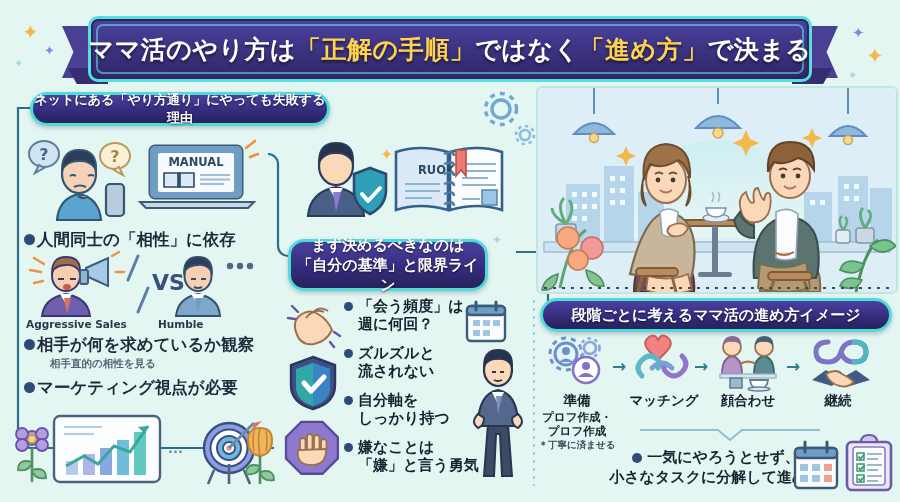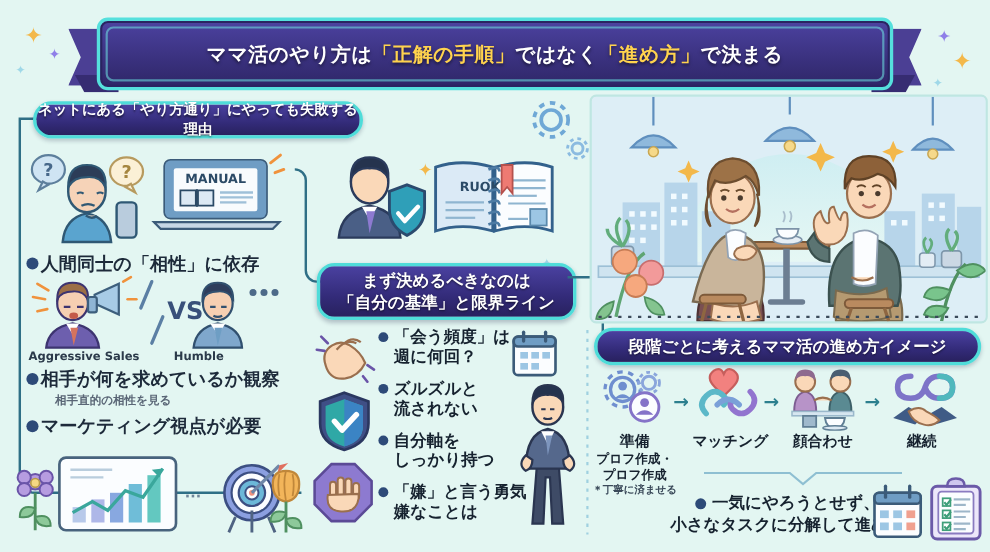--- a/index.html
+++ b/index.html
@@ -23,32 +23,32 @@
   .ribbon-tail.r{right:0;clip-path:polygon(0 0,100% 0,78% 50%,100% 100%,0 100%);}
   .ribbon-fold{position:absolute;top:52px;width:40px;height:16px;background:#362c72;}
   .ribbon-fold.l{left:6px;clip-path:polygon(0 0,100% 0,100% 100%,22% 100%);}
   .ribbon-fold.r{right:6px;clip-path:polygon(0 0,100% 0,78% 100%,0 100%);}
   .ribbon{position:absolute;left:26px;right:26px;top:0;height:66px;
     background:linear-gradient(180deg,#4c42a0 0%,#3b3280 55%,#2e2667 100%);
     border:3px solid #55e0dd;border-radius:10px;box-sizing:border-box;
     display:flex;align-items:center;justify-content:center;
     box-shadow:0 0 0 2px #2a2461 inset;}
   .ribbon-inner{border:2px solid #6fe7e3;border-radius:7px;position:absolute;inset:5px;opacity:.55;}
-  .ribbon h1{margin:0;font-size:18px;font-weight:bold;color:#ffffff;letter-spacing:.5px;
+  .ribbon h1{margin:0;font-size:25px;font-weight:bold;color:#ffffff;letter-spacing:.5px;
     text-shadow:0 2px 3px rgba(0,0,0,.55);position:relative;white-space:nowrap;}
   .hl{color:#ffd34e;}
 
   
   .pill{position:absolute;display:flex;align-items:center;justify-content:center;text-align:center;
     background:linear-gradient(180deg,#4a41a0 0%,#332b79 60%,#28215e 100%);
     border:3px solid #4fdcd9;border-radius:999px;box-sizing:border-box;
     color:#fff;font-weight:bold;text-shadow:0 1px 2px rgba(0,0,0,.6);
     box-shadow:0 2px 4px rgba(30,40,70,.25);}
   #pill-left{left:30px;top:92px;width:300px;height:34px;font-size:13px;}
-  #pill-mid{left:288px;top:239px;width:236px;height:52px;font-size:15px;border-radius:16px;line-height:1.35;}
+  #pill-mid{left:288px;top:239px;width:200px;height:52px;font-size:15px;border-radius:16px;line-height:1.35;}
   #pill-right{left:540px;top:298px;width:352px;height:34px;font-size:15px;}
 
   
   .bullet{position:absolute;display:flex;align-items:flex-start;gap:2px;
     font-size:16.5px;font-weight:bold;color:#1d2a3a;white-space:nowrap;}
   .bullet .dot{width:11px;height:11px;border-radius:50%;background:#2d4a78;
     flex:0 0 11px;margin-top:5px;}
   .subnote{position:absolute;font-size:10.5px;color:#5a6676;font-weight:bold;white-space:nowrap;}
   .cap{position:absolute;font-size:10.5px;font-weight:bold;color:#2b3a4a;white-space:nowrap;}
 
@@ -399,22 +399,22 @@
   <div class="mbullet" style="left:344px;top:392px;">
     <span class="dot"></span>
     <span>
       <span style="display:block">自分軸を</span>
       <span style="display:block">しっかり持つ</span>
     </span>
   </div>
   <div class="mbullet" style="left:344px;top:439px;">
     <span class="dot"></span>
     <span>
+      <span style="display:block">嫌なことは</span>
       <span style="display:block">「嫌」と言う勇気</span>
-      <span style="display:block">嫌なことは</span>
     </span>
   </div>
 
   <svg class="ill" style="left:464px;top:300px;" width="44" height="44" viewBox="0 0 44 44">
     <rect x="3" y="6" width="38" height="35" rx="4" fill="#fbfdff" stroke="#3b5b79" stroke-width="2.4"></rect>
     <rect x="3" y="6" width="38" height="9" rx="4" fill="#6f9dc4" stroke="#3b5b79" stroke-width="2.4"></rect>
     <line x1="12" y1="2" x2="12" y2="10" stroke="#3b5b79" stroke-width="3" stroke-linecap="round"></line>
     <line x1="32" y1="2" x2="32" y2="10" stroke="#3b5b79" stroke-width="3" stroke-linecap="round"></line>
     <g fill="#9cc6e4">
       <rect x="9" y="20" width="7" height="6"></rect>

